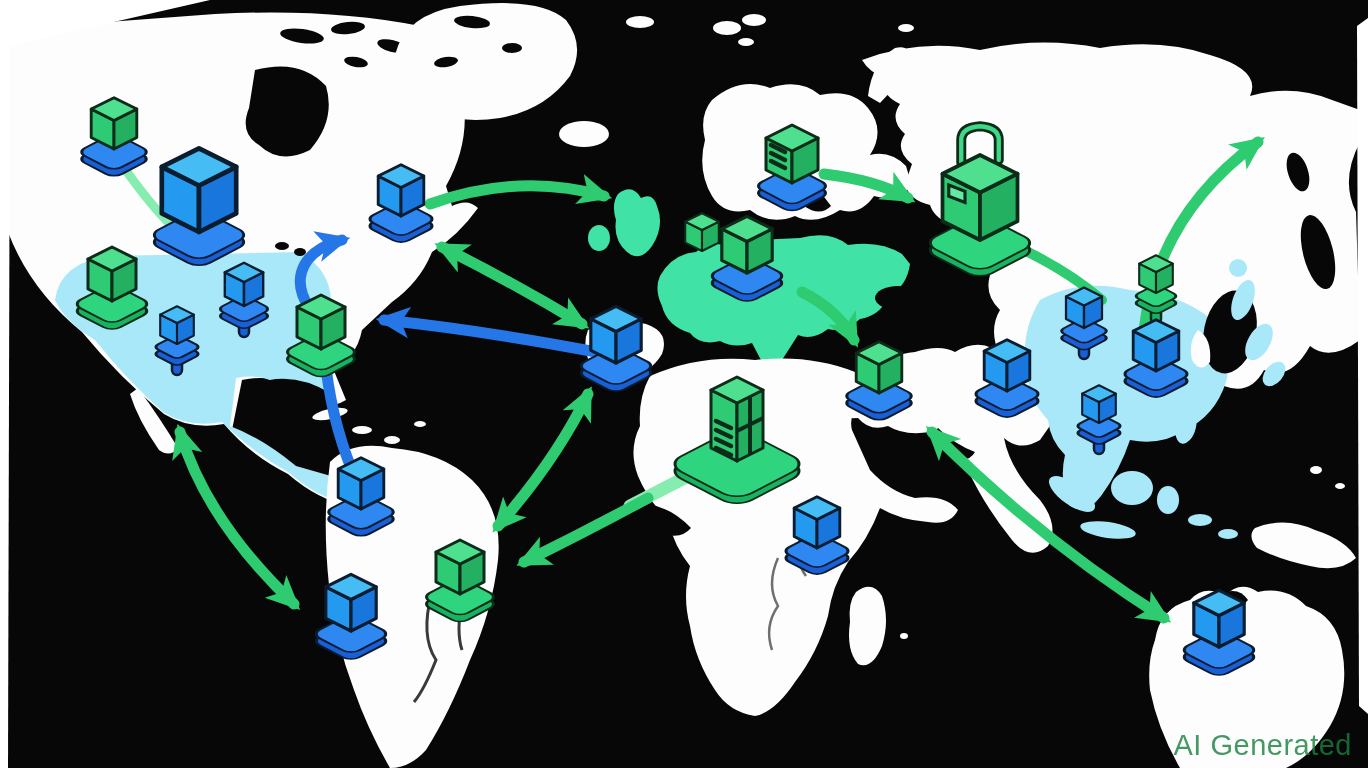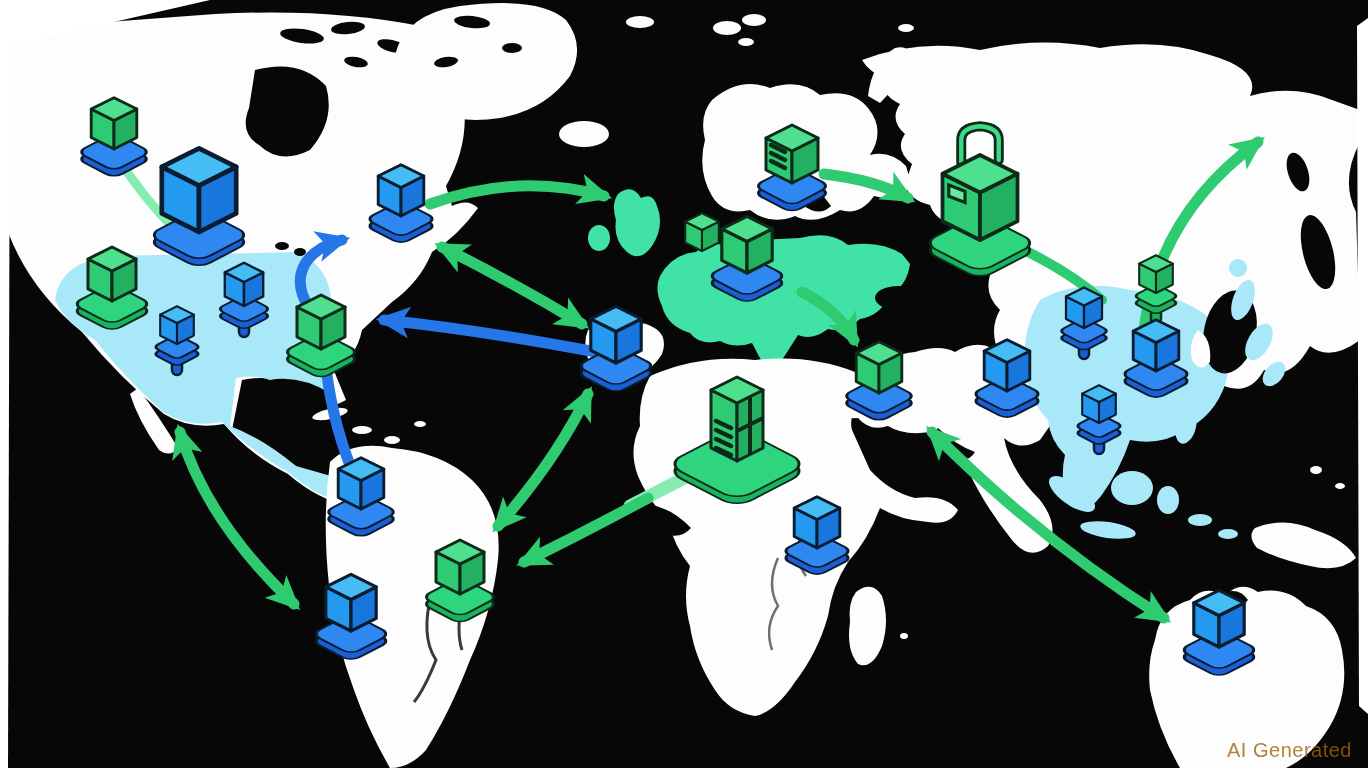--- a/index.html
+++ b/index.html
@@ -1,19 +1,19 @@
 <!DOCTYPE html>
 <html><head>
 <meta charset="utf-8">
 <style>
   html,body{margin:0;padding:0;background:#ffffff;}
   #stage{position:relative;width:1368px;height:768px;overflow:hidden;background:#ffffff;
          font-family:"Liberation Sans", sans-serif;}
   svg{position:absolute;left:0;top:0;}
-  #watermark{position:absolute;right:16px;bottom:6px;font-size:20px;color:#a16207;
+  #watermark{position:absolute;right:16px;bottom:6px;font-size:29px;color:#15803d;
              opacity:.8;letter-spacing:.5px;font-family:"Liberation Sans",sans-serif;}
 </style>
 </head>
 <body>
 
 <div id="stage">
   <svg id="map" width="1368" height="768" viewBox="0 0 1368 768">
     <defs>
       <marker id="mh-green" viewBox="0 0 10 10" refX="7.5" refY="5" markerWidth="3.1" markerHeight="3.1" orient="auto-start-reverse" markerUnits="strokeWidth">
         <path d="M0,0.4 L10,5 L0,9.6 L2.5,5 Z" fill="#2ecb70"></path>

